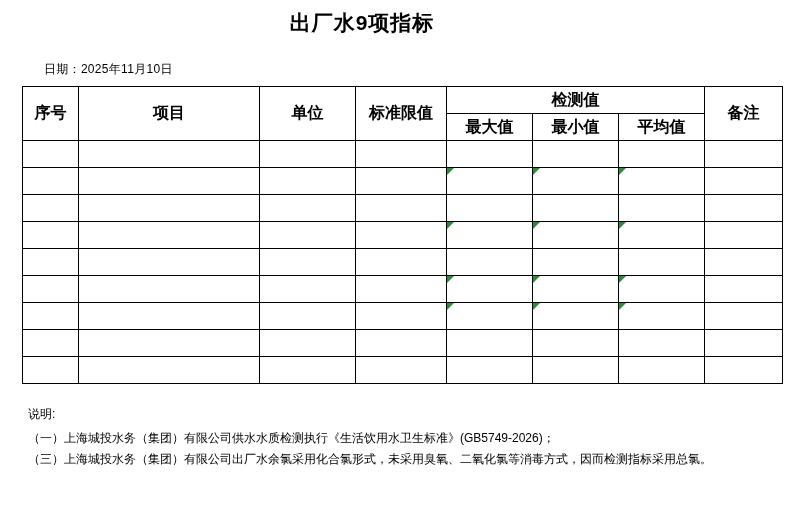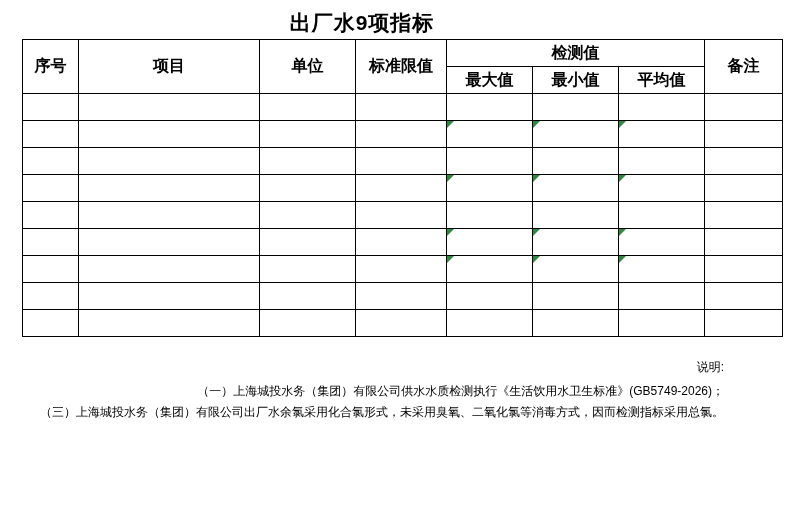--- a/index.html
+++ b/index.html
@@ -81,36 +81,36 @@
     width: 0;
     height: 0;
     border-top: 7px solid #2e8b3d;
     border-right: 7px solid transparent;
   }
   .notes {
     font-size: 12px;
     padding-left: 28px;
     padding-top: 20px;
     line-height: 1.75;
-    text-align: right;
   }
   .notes .notes-title {
     padding-bottom: 3px;
   }
   .notes p {
     margin: 0;
   }
 </style>
 </head>
 <body>
 
 <div class="page">
 
   <div class="doc-title">出厂水9项指标</div>
 
+  <div class="date-line">日期：2025年11月10日</div>
 
   <table class="report">
     <thead>
       <tr>
         <th class="col-no" rowspan="2">序号</th>
         <th class="col-item" rowspan="2">项目</th>
         <th class="col-unit" rowspan="2">单位</th>
         <th class="col-limit" rowspan="2">标准限值</th>
         <th colspan="3">检测值</th>
         <th class="col-remark" rowspan="2">备注</th>

